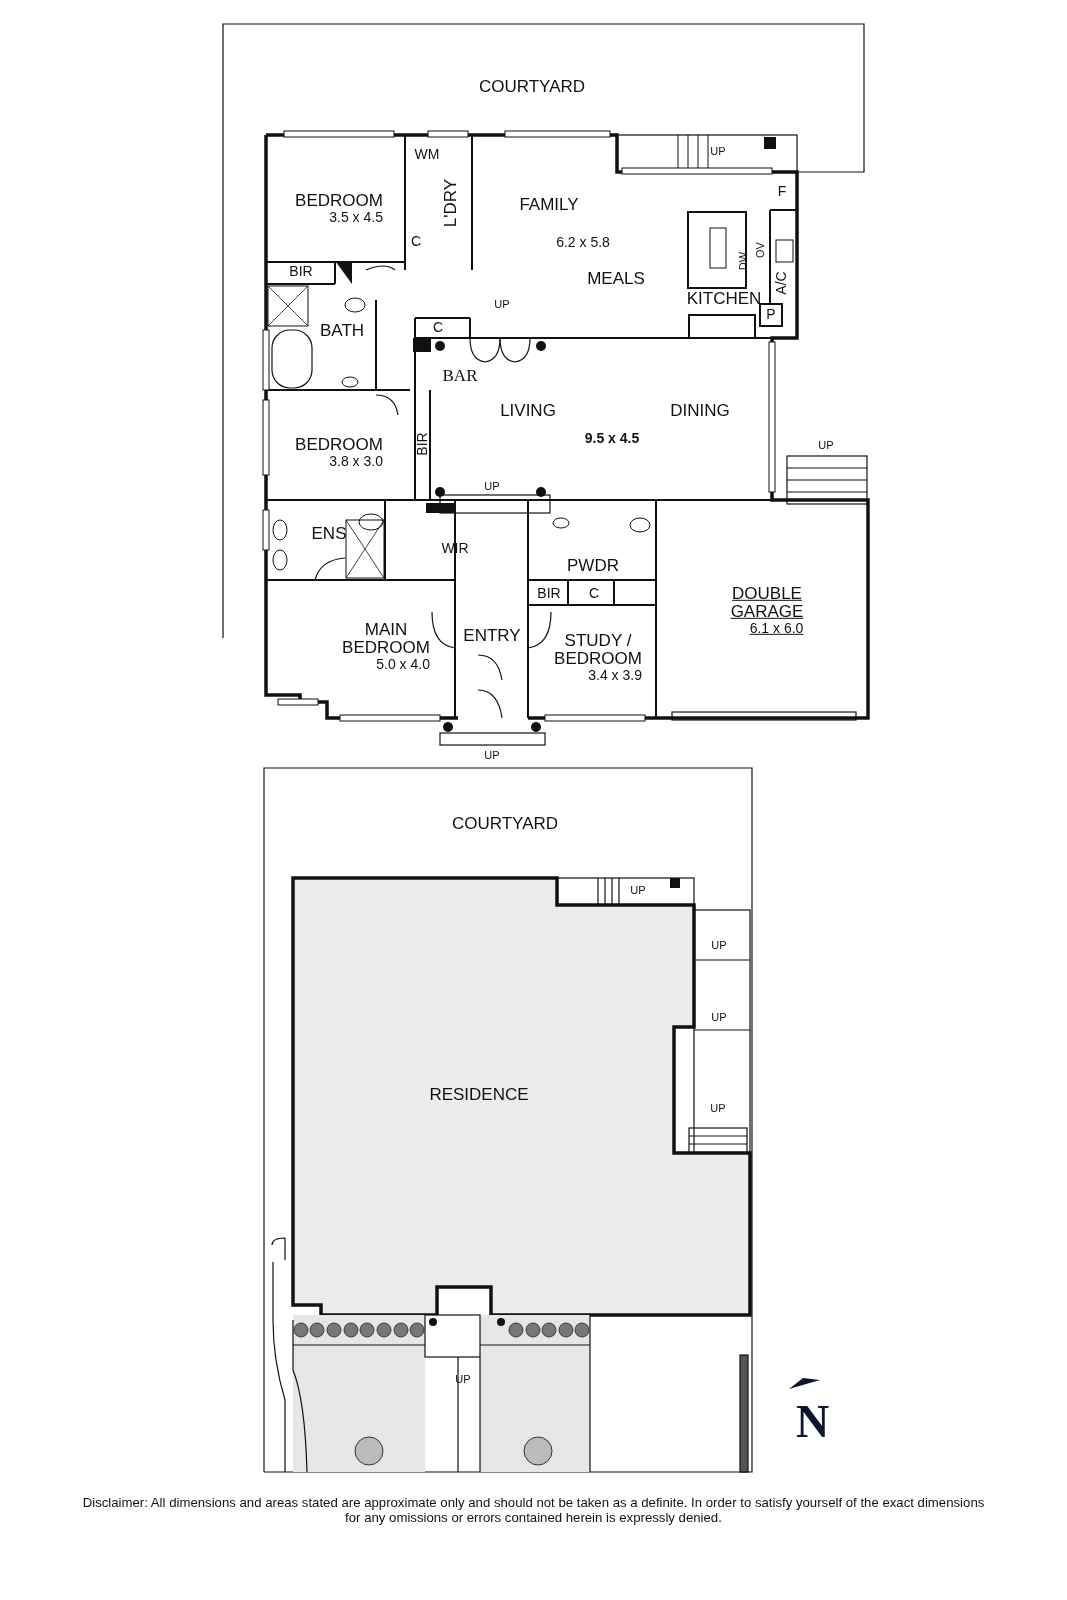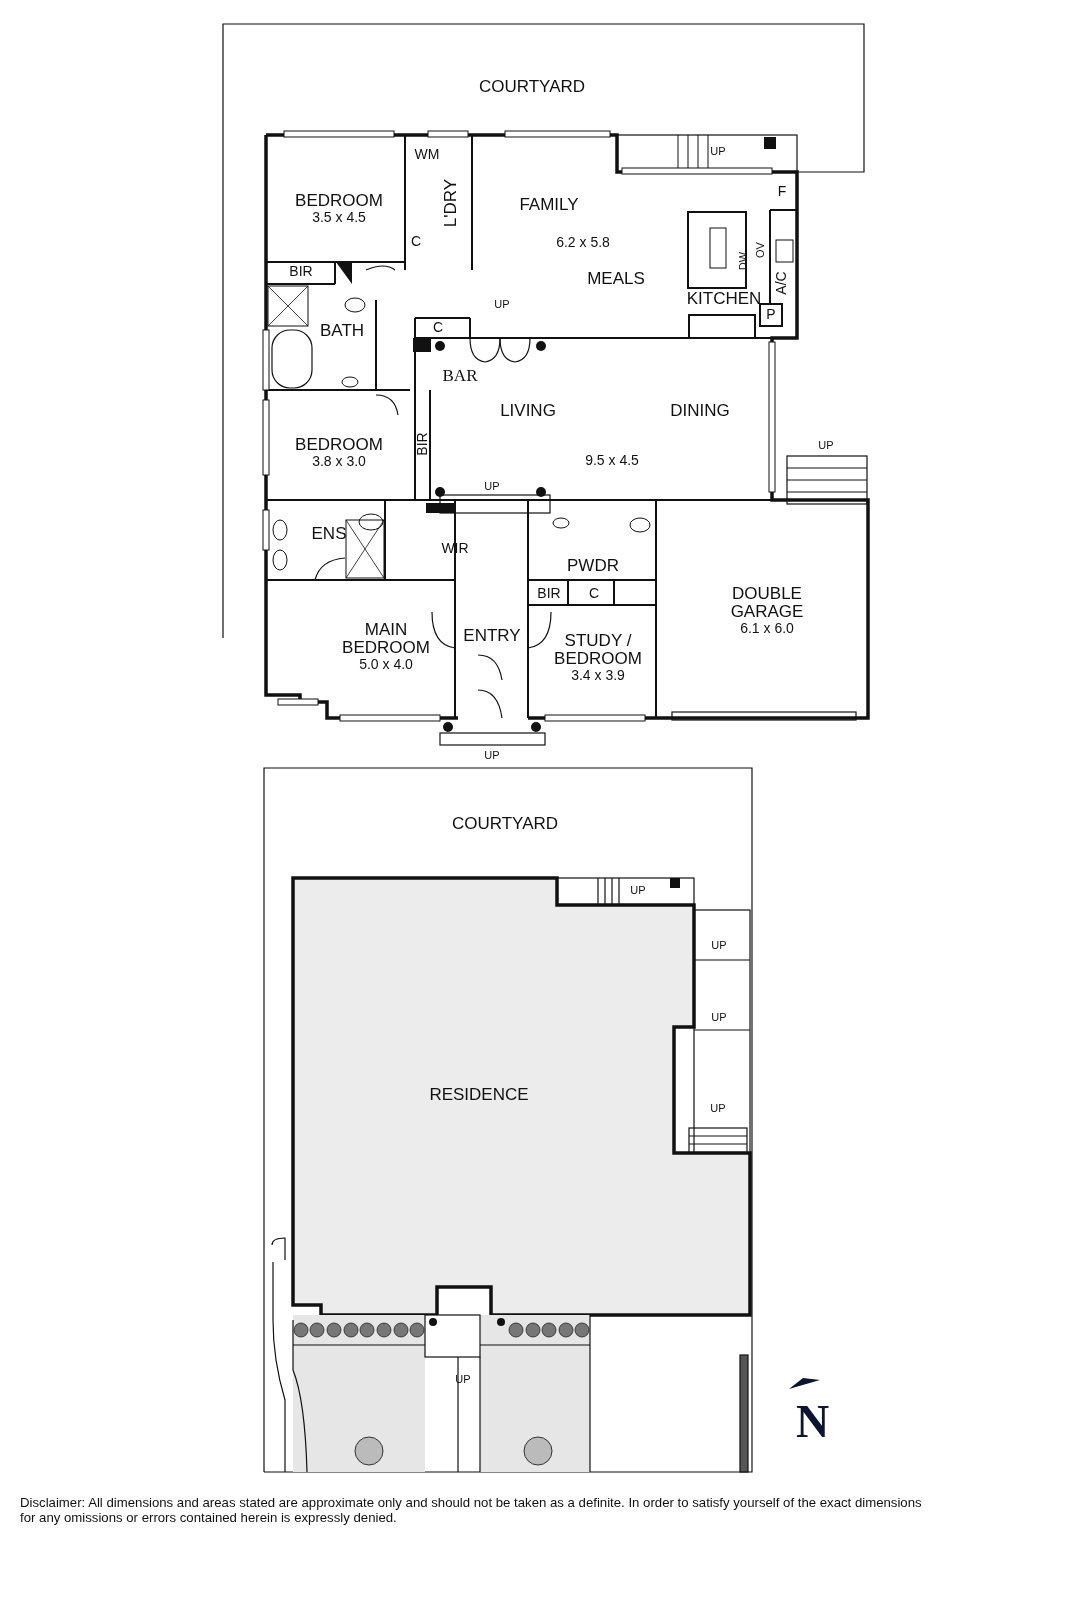--- a/index.html
+++ b/index.html
@@ -1,24 +1,24 @@
 <!DOCTYPE html>
 <html><head>
 <meta charset="utf-8">
 <style>
   html, body { margin:0; padding:0; background:#ffffff; }
   body { width:1067px; height:1600px; position:relative; overflow:hidden; font-family:"Liberation Sans", sans-serif; color:#111; }
   svg { position:absolute; left:0; top:0; }
   .lbl { position:absolute; transform:translate(-50%,-50%); text-align:center; white-space:nowrap; line-height:1.05; color:#111; }
   .room { font-size:17px; }
-  .dim { font-size:14px; display:block; }
+  .dim { font-size:14px; display:block;text-align:right; }
   .small { font-size:14px; }
   .tiny { font-size:11px; }
   .vert { transform:translate(-50%,-50%) rotate(-90deg); }
-  .disclaimer { position:absolute; left:20px; top:1495px; width:1027px; text-align:left; font-size:13.2px; line-height:15px; color:#111; }
+  .disclaimer { position:absolute; left:20px; top:1495px; width:1027px; text-align:center; font-size:13.2px; line-height:15px; color:#111; }
   .north { position:absolute; left:796px; top:1395px; font-family:"Liberation Serif", serif; font-size:46px; font-weight:bold; color:#0b1530; }
 </style>
 </head>
 <body>
 
 <svg width="1067" height="1600" viewBox="0 0 1067 1600">
   <g fill="none" stroke="#111" stroke-width="1.2">
 
     <polyline points="223,638 223,24 864,24 864,172 797,172"></polyline>
   </g>
@@ -218,21 +218,21 @@
 <div class="lbl small vert" style="left:781px;top:283px;">A/C</div>
 <div class="lbl small" style="left:771px;top:314px;">P</div>
 
 <div class="lbl small" style="left:301px;top:271px;">BIR</div>
 <div class="lbl room" style="left:342px;top:331px;">BATH</div>
 <div class="lbl small" style="left:438px;top:327px;">C</div>
 <div class="lbl room" style="left:460px;top:376px;font-family:Liberation Serif, serif;">BAR</div>
 
 <div class="lbl room" style="left:528px;top:411px;">LIVING</div>
 <div class="lbl room" style="left:700px;top:411px;">DINING</div>
-<div class="lbl small" style="left:612px;top:460px;">9.5 x 4.5</div>
+<div class="lbl small" style="left:612px;top:438px;font-weight:bold;">9.5 x 4.5</div>
 
 <div class="lbl room" style="left:339px;top:452px;">
   <span>BEDROOM</span>
   <span class="dim">3.8 x 3.0</span>
 </div>
 <div class="lbl small vert" style="left:422px;top:444px;">BIR</div>
 
 <div class="lbl room" style="left:329px;top:534px;">ENS</div>
 <div class="lbl small" style="left:413px;top:548px;margin-left:42px;">WIR</div>
 <div class="lbl room" style="left:593px;top:566px;">PWDR</div>
@@ -243,21 +243,21 @@
   <span style="display:block">MAIN</span>
   <span style="display:block">BEDROOM</span>
   <span class="dim">5.0 x 4.0</span>
 </div>
 <div class="lbl room" style="left:492px;top:636px;">ENTRY</div>
 <div class="lbl room" style="left:598px;top:657px;">
   <span style="display:block">STUDY /</span>
   <span style="display:block">BEDROOM</span>
   <span class="dim">3.4 x 3.9</span>
 </div>
-<div class="lbl room" style="left:767px;top:610px;">
+<div class="lbl room" style="left:767px;top:610px;text-decoration:underline;">
   <span style="display:block">DOUBLE</span>
   <span style="display:block">GARAGE</span>
   <span class="dim">6.1 x 6.0</span>
 </div>
 
 <div class="lbl tiny" style="left:718px;top:152px;">UP</div>
 <div class="lbl tiny" style="left:502px;top:305px;">UP</div>
 <div class="lbl tiny" style="left:492px;top:487px;">UP</div>
 <div class="lbl tiny" style="left:826px;top:446px;">UP</div>
 <div class="lbl tiny" style="left:492px;top:756px;">UP</div>

